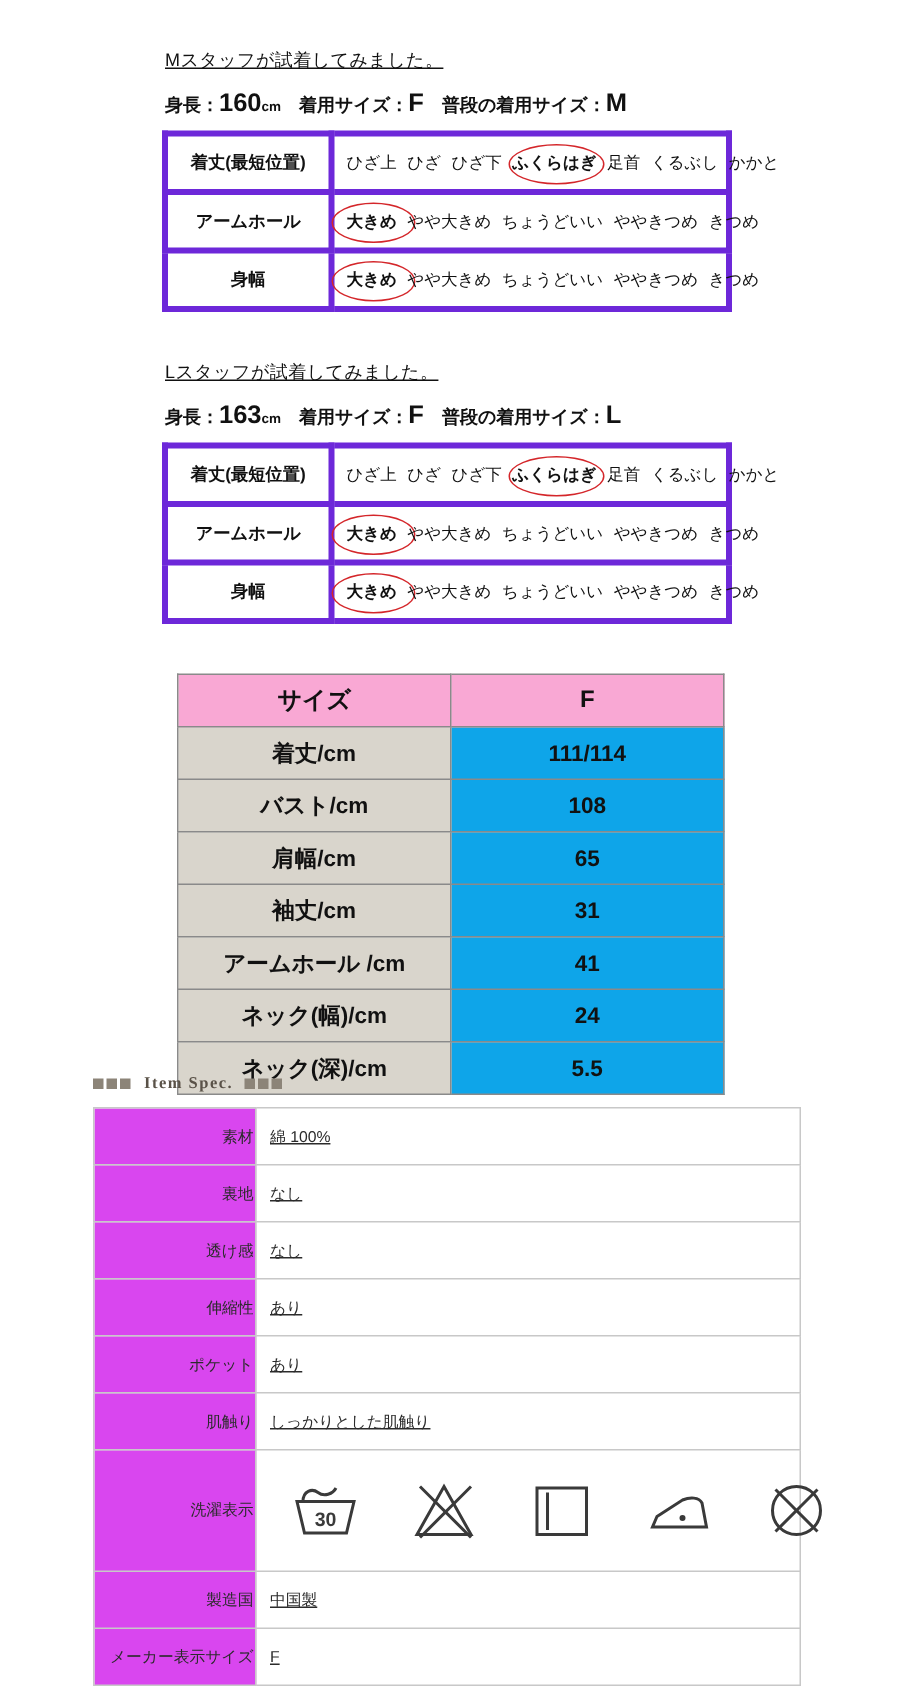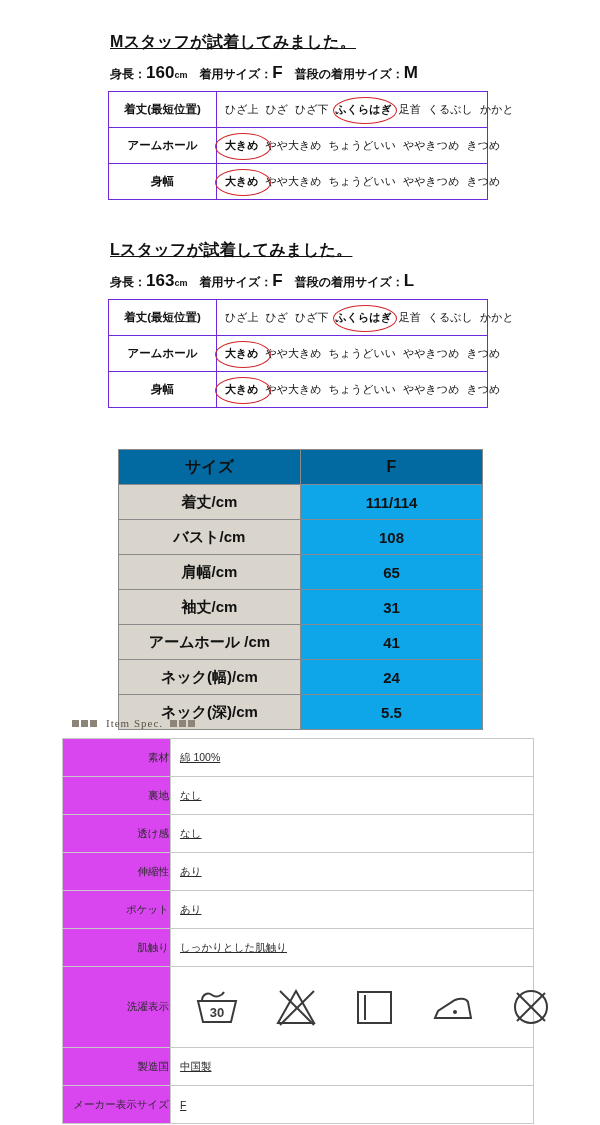--- a/index.html
+++ b/index.html
@@ -17,22 +17,22 @@
   }
   .page {
     width: 600px;
     height: 1125px;
     position: relative;
   }
 
   
   .staff-block { position: absolute; }
   .staff-title {
-    font-size: 16px;
-    font-weight: bold;
+    font-size: 12px;
+    font-weight: normal;
     text-decoration: underline;
     letter-spacing: 0.3px;
     margin: 0 0 10px 0;
     padding-left: 2px;
   }
   .staff-stats {
     font-size: 12px;
     font-weight: bold;
     margin: 0 0 8px 0;
     padding-left: 2px;
@@ -41,21 +41,21 @@
   .staff-stats .big { font-size: 17px; }
   .staff-stats .unit { font-size: 9px; }
   .staff-stats .gap { display: inline-block; width: 12px; }
 
   table.fit {
     border-collapse: collapse;
     width: 380px;
     table-layout: fixed;
   }
   table.fit td {
-    border: 1px solid #6d28d9;
+    border: 4px solid #6d28d9;
     height: 33px;
     font-size: 11px;
     vertical-align: middle;
   }
   table.fit td.lbl {
     width: 105px;
     text-align: center;
     font-weight: bold;
     font-size: 11.5px;
   }
@@ -97,36 +97,36 @@
     table-layout: fixed;
   }
   table.size th, table.size td {
     border: 1px solid #8a8a8a;
     height: 32px;
     text-align: center;
     font-size: 15px;
     font-weight: bold;
   }
   table.size th {
-    background: #0369a1;
+    background: #f9a8d4;
     font-size: 16px;
   }
   table.size td.rowhead {
     background: #d9d5cc;
     width: 225px;
   }
   table.size td.val { background: #0ea5e9; }
 
   
   .spec-header {
     position: absolute;
-    left: 72px;
+    left: 62px;
     top: 716px;
     font-size: 11px;
-    font-weight: normal;
+    font-weight: bold;
     color: #5a5248;
     letter-spacing: 1px;
     font-family: "Liberation Serif", serif;
   }
   .sq {
     display: inline-block;
     width: 7px;
     height: 7px;
     background: #8c8478;
     margin-right: 2px;

